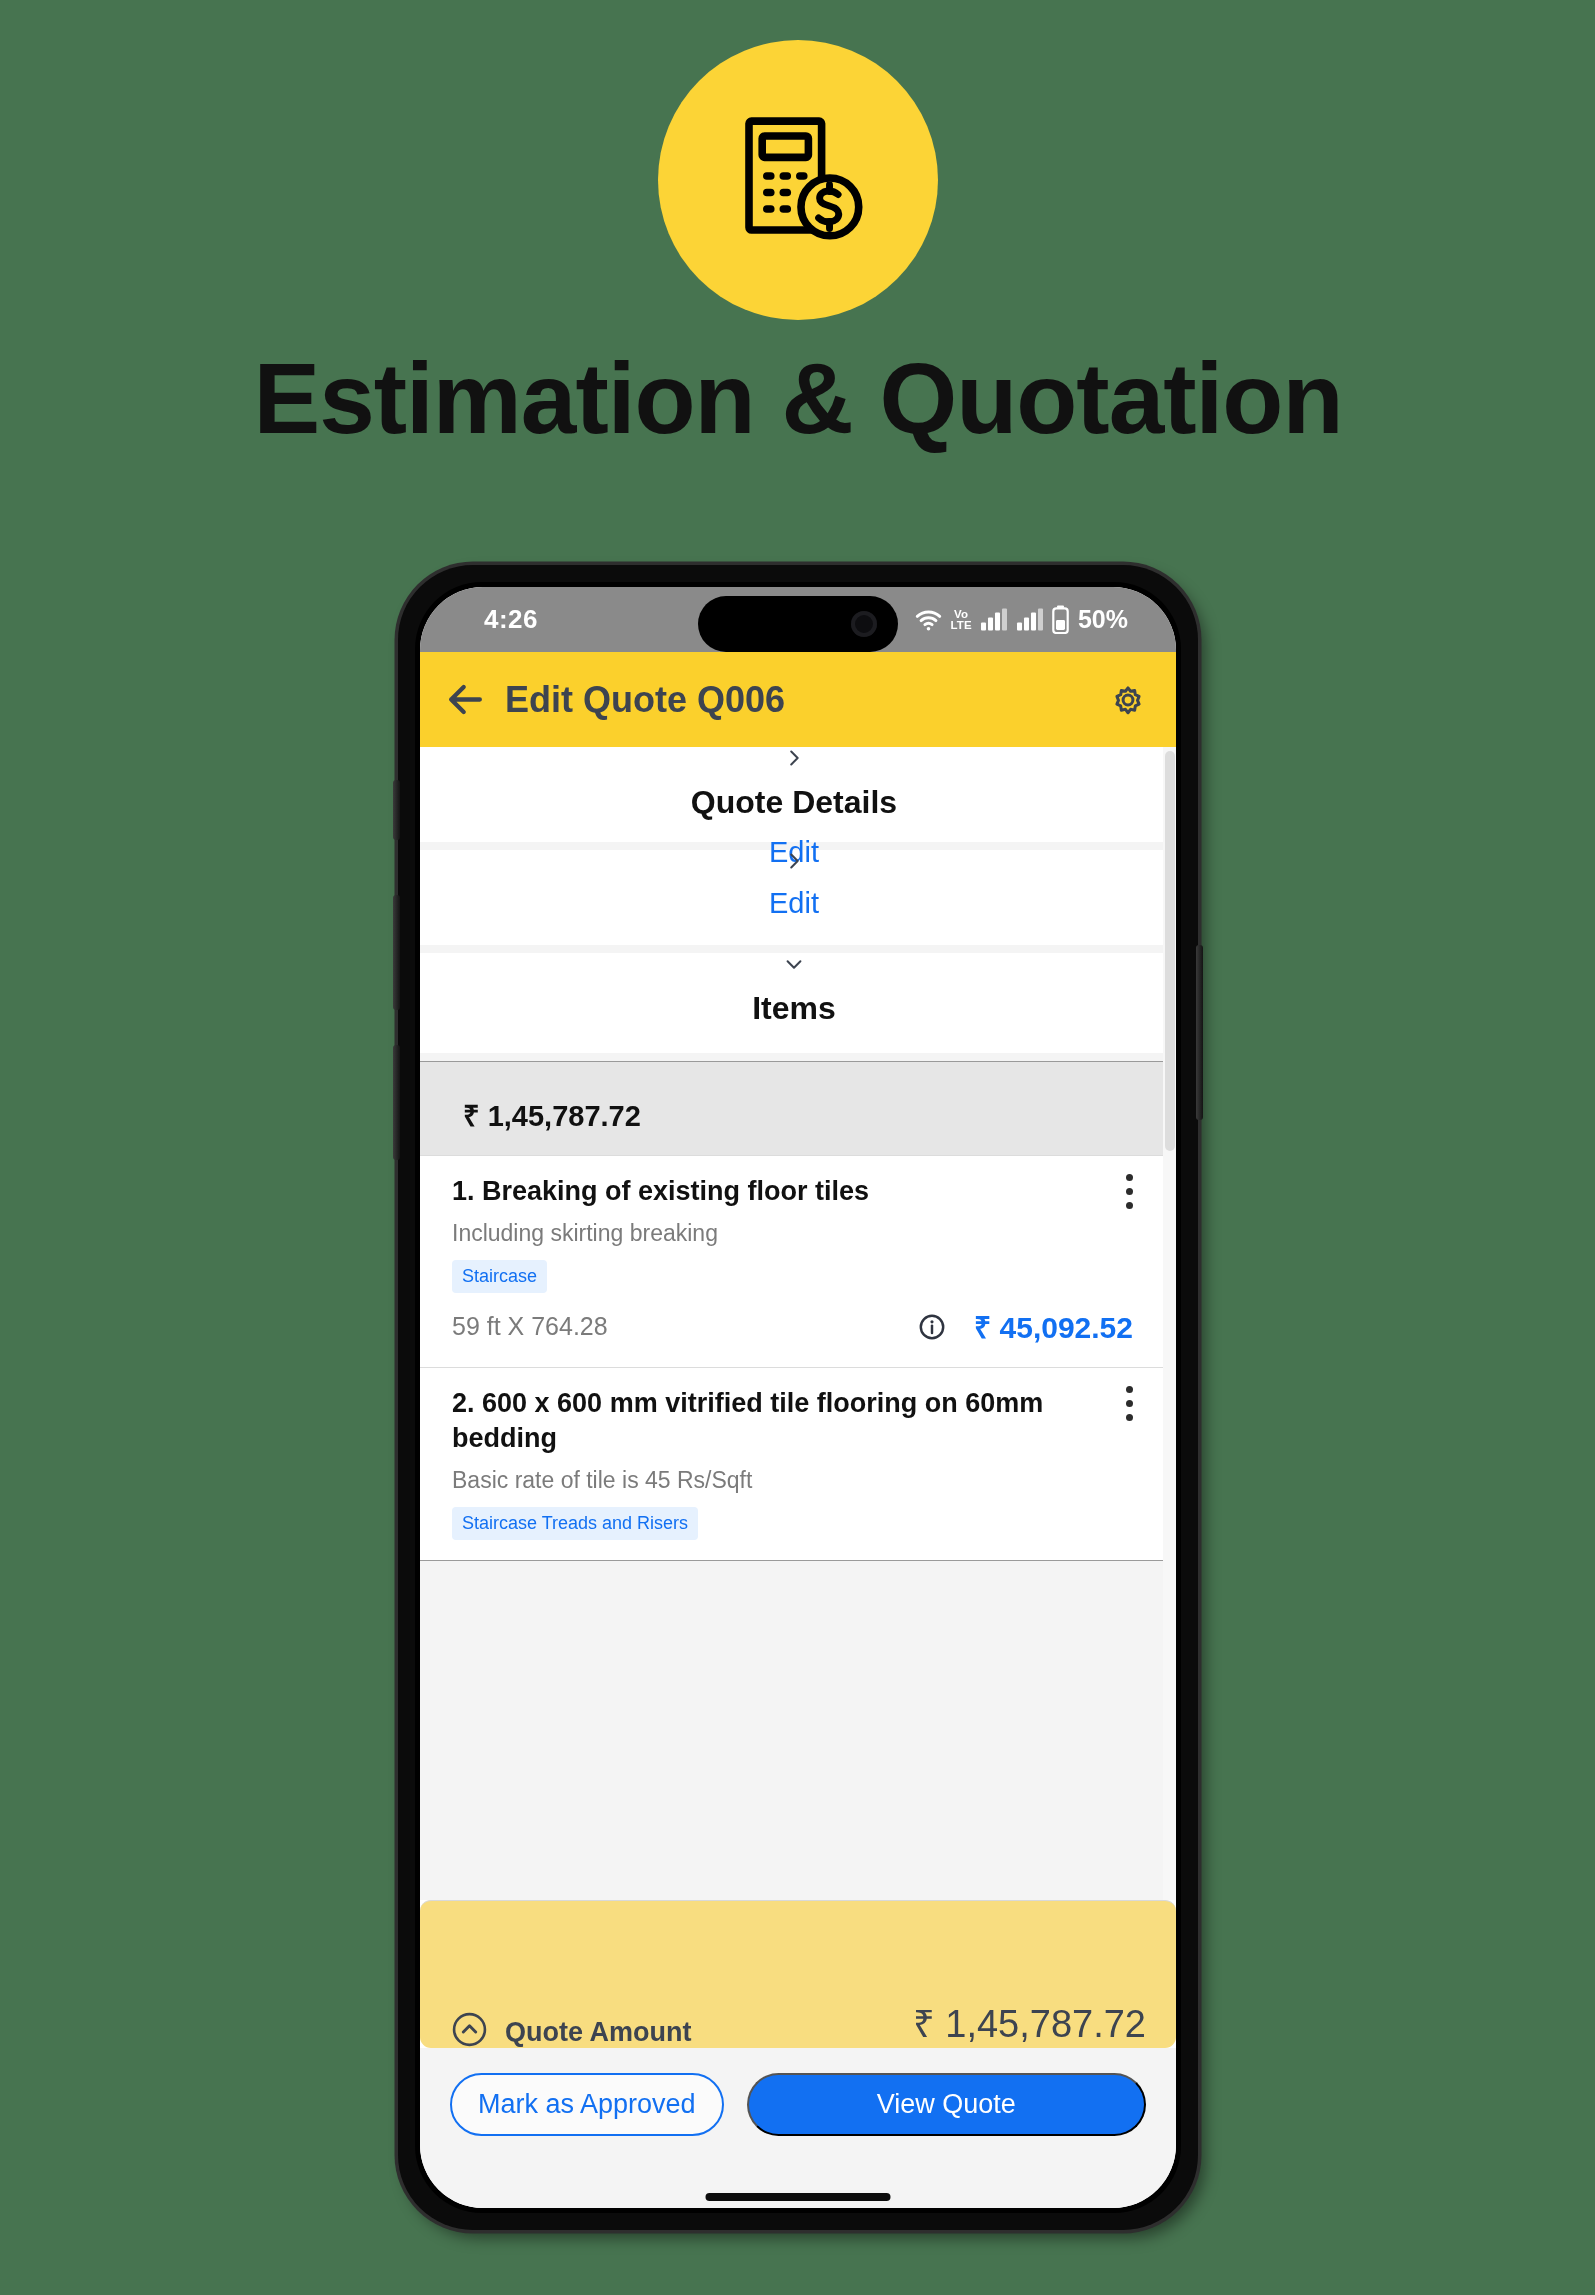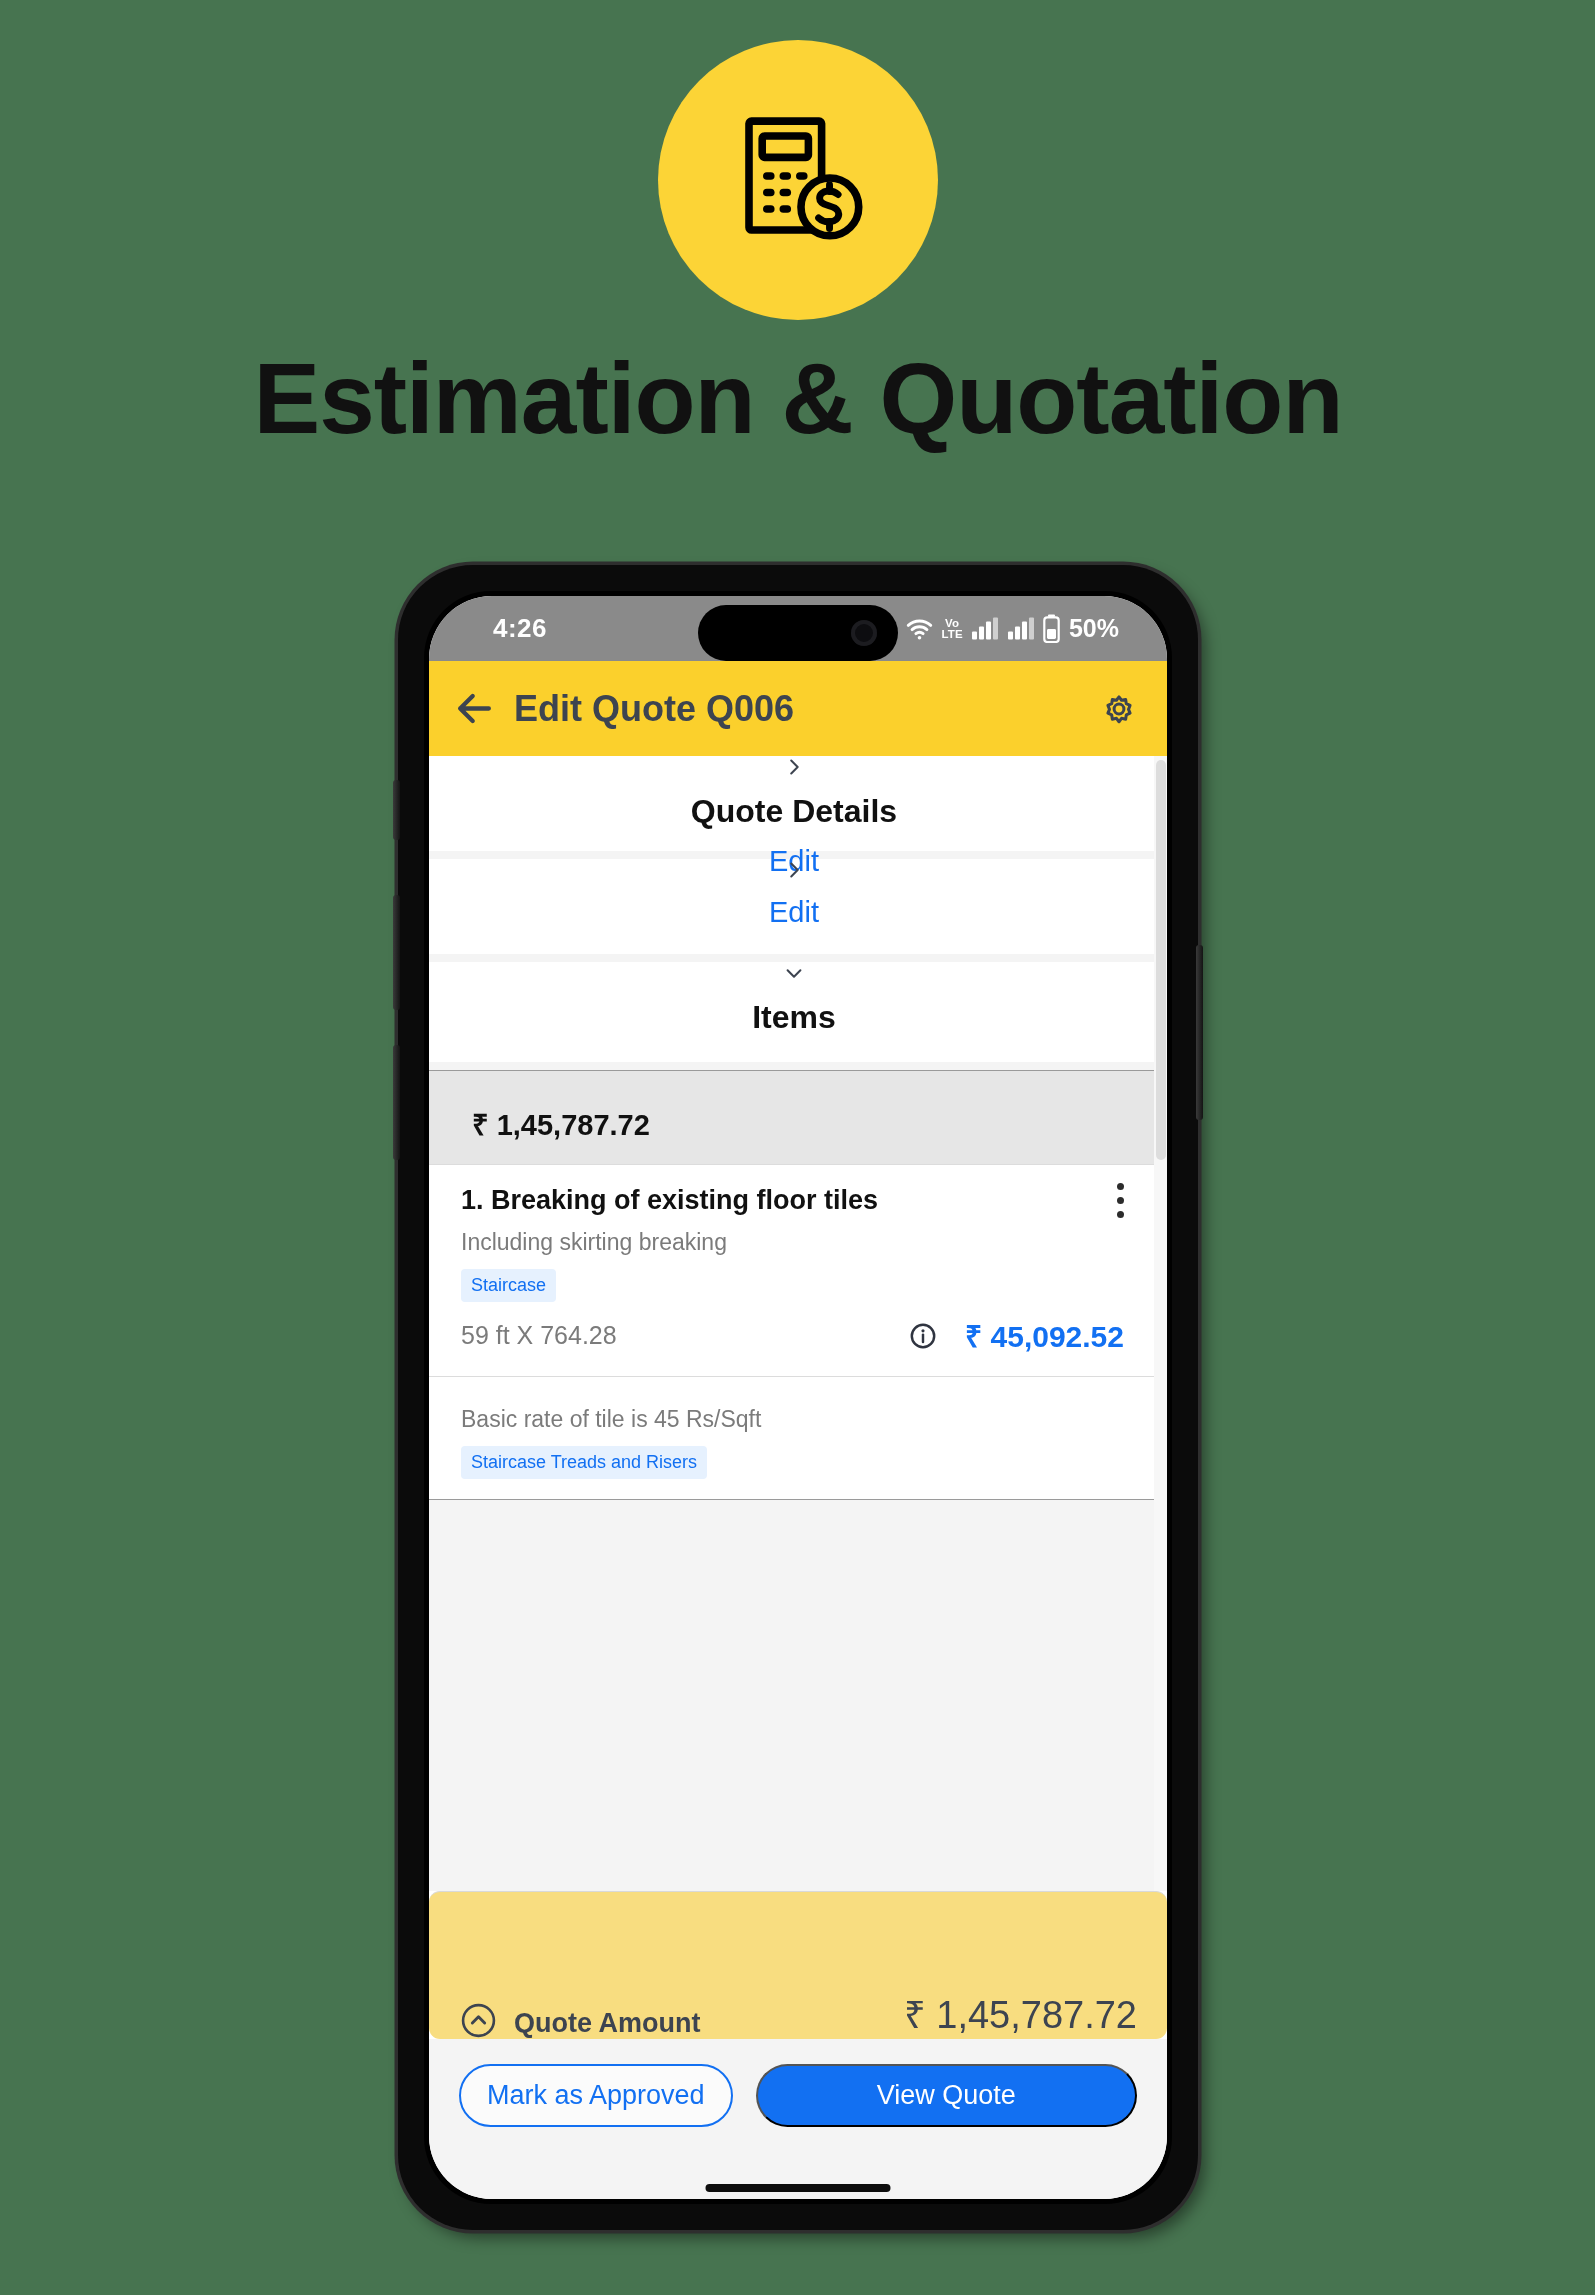--- a/index.html
+++ b/index.html
@@ -49,21 +49,21 @@
   .phone {
     position: absolute;
     left: 50%;
     transform: translateX(-50%);
     top: 565px;
     width: 800px;
     height: 1665px;
     background: #0b0b0b;
     border-radius: 75px;
     box-shadow: 0 0 0 3.5px #2e2e2e, 7px 8px 15px rgba(0,0,0,.45);
-    padding: 26px;
+    padding: 17px;
     box-sizing: border-box;
   }
   .phone-inner {
     position: relative;
     width: 100%;
     height: 100%;
     background: #000;
     border-radius: 67px;
     overflow: hidden;
   }
@@ -522,20 +522,28 @@
                     <circle cx="12" cy="7.6" r="1.35" fill="#2f3440"></circle>
                     <path d="M12 10.8v6.4" stroke="#2f3440" stroke-width="2.1" stroke-linecap="round"></path>
                   </svg>
                 </span>
                 <span class="li-price">₹ 45,092.52</span>
               </span>
             </div>
           </div>
 
           <div class="line-item">
+            <div class="li-head">
+              <span class="li-title">2. 600 x 600 mm vitrified tile flooring on 60mm bedding</span>
+              <span class="kebab">
+                  <i></i>
+                  <i></i>
+                  <i></i>
+                </span>
+            </div>
             <div class="li-desc">Basic rate of tile is 45 Rs/Sqft</div>
             <div><span class="tag">Staircase Treads and Risers</span></div>
           </div>
         </div>
       </div>
 
       <div class="quote-bar">
         <span class="quote-up">
           <svg viewBox="0 0 24 24" fill="none">
             <circle cx="12" cy="12" r="10" stroke="#3d4450" stroke-width="1.7"></circle>

